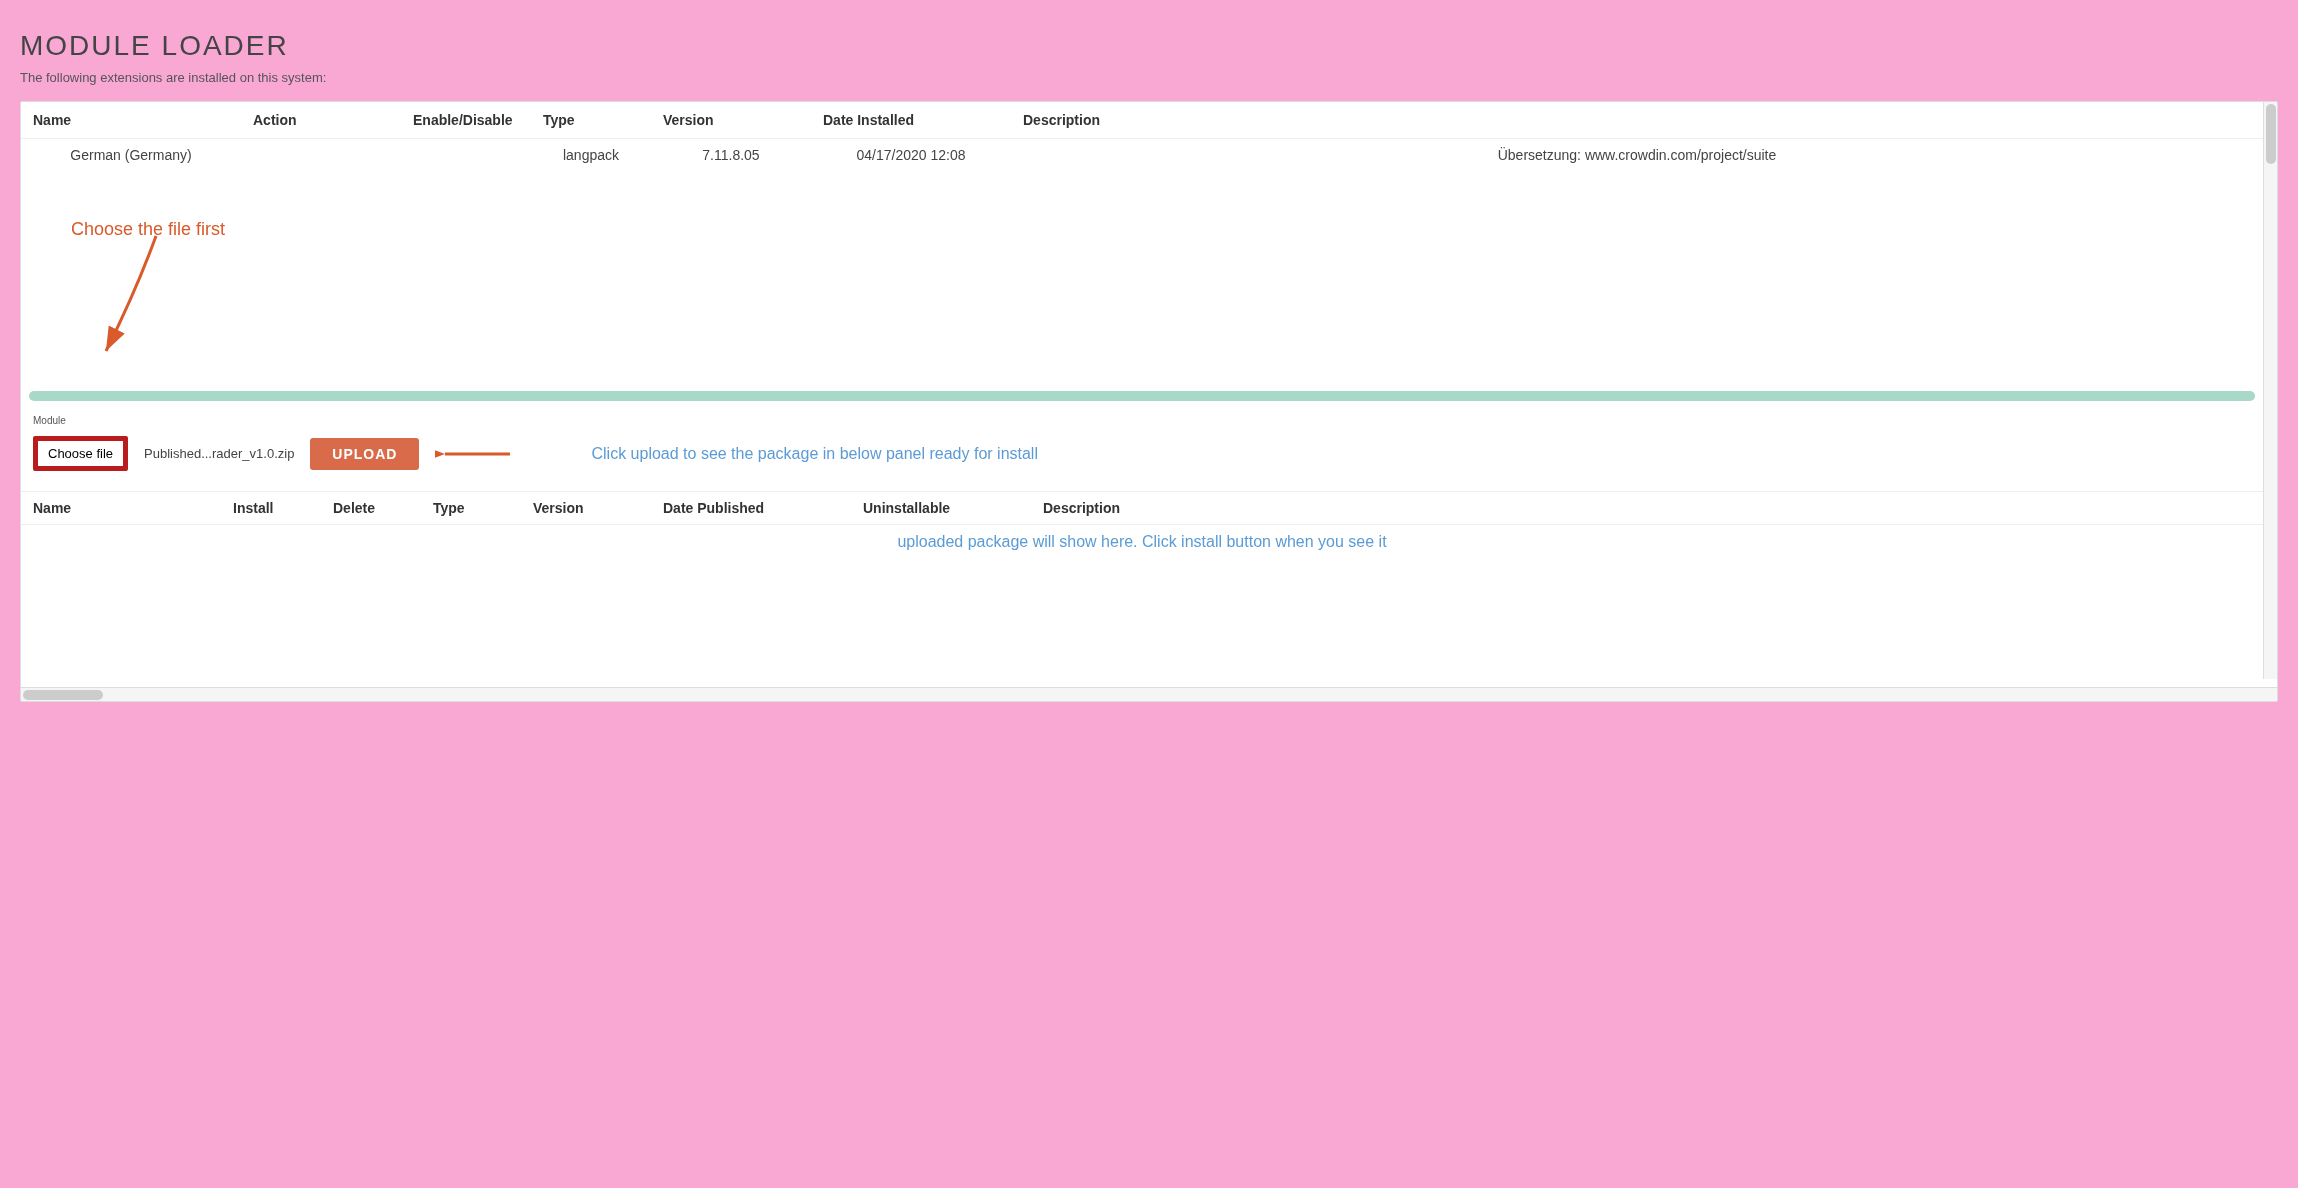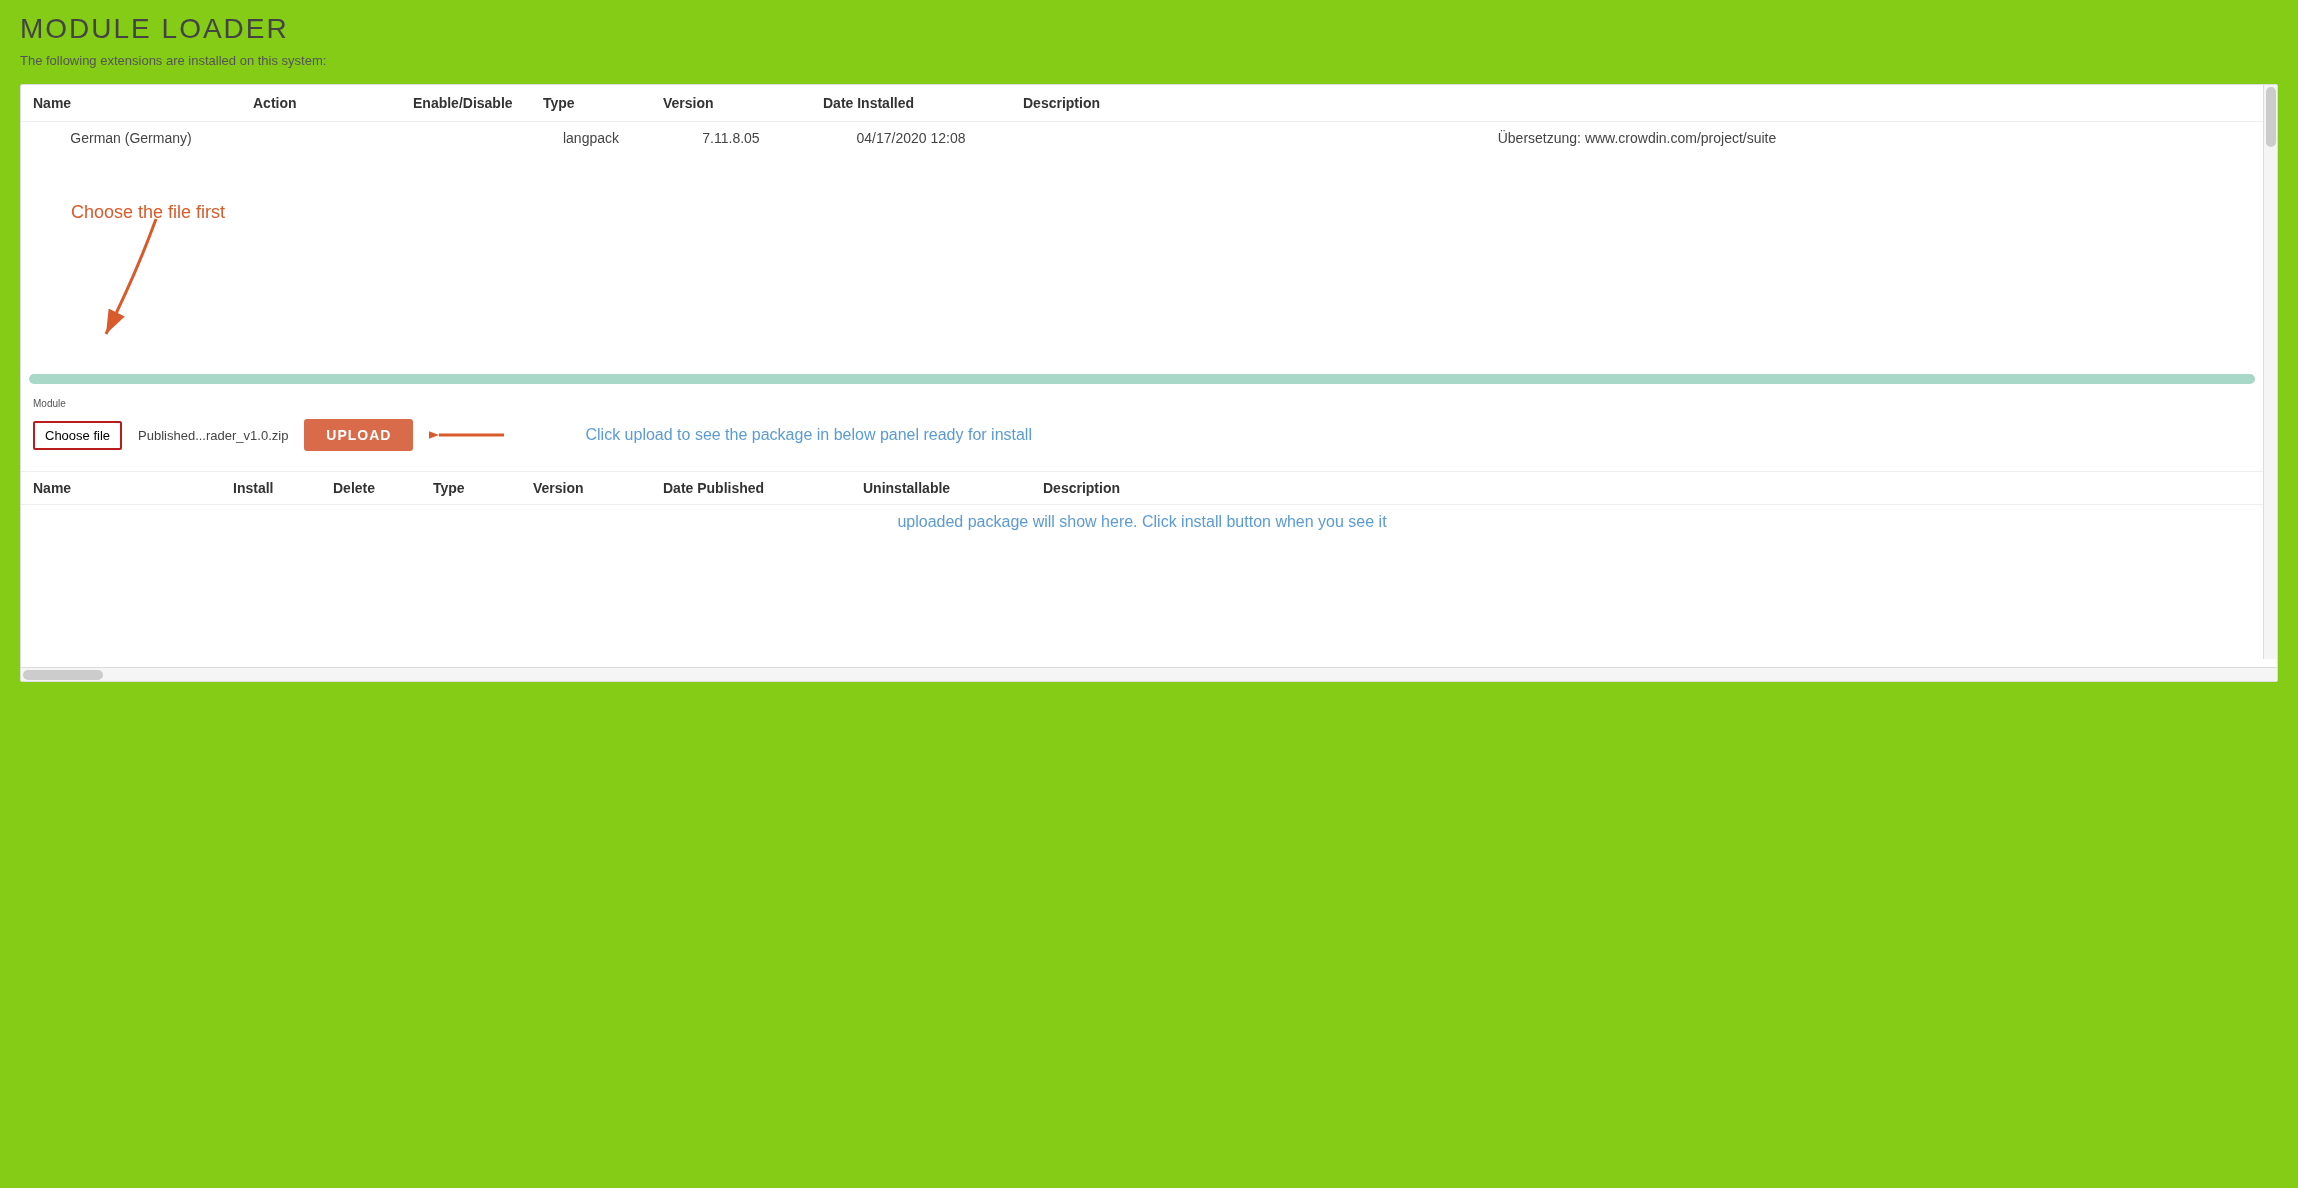--- a/index.html
+++ b/index.html
@@ -10,22 +10,22 @@
 
     body {
       background-color: #f0f0f0;
       font-family: -apple-system, BlinkMacSystemFont, 'Segoe UI', Arial, sans-serif;
       font-size: 14px;
       color: #333;
       min-height: 100vh;
     }
 
     .page-wrapper {
-      background: #84cc16;
-      padding: 13px 20px;
+      background: #f9a8d4;
+      padding: 30px 20px;
       min-height: 100vh;
     }
 
     .page-title {
       font-size: 28px;
       font-weight: 300;
       color: #444;
       letter-spacing: 2px;
       text-transform: uppercase;
       margin-bottom: 8px;
@@ -109,21 +109,21 @@
     }
 
     .module-label {
       font-size: 10px;
       color: #555;
       margin-bottom: 6px;
     }
 
     .choose-file-btn {
       background: #fff;
-      border: 2px solid #b91c1c;
+      border: 5px solid #b91c1c;
       padding: 5px 10px;
       font-size: 13px;
       cursor: pointer;
       border-radius: 2px;
     }
 
     .file-name-display {
       font-size: 13px;
       color: #444;
     }

